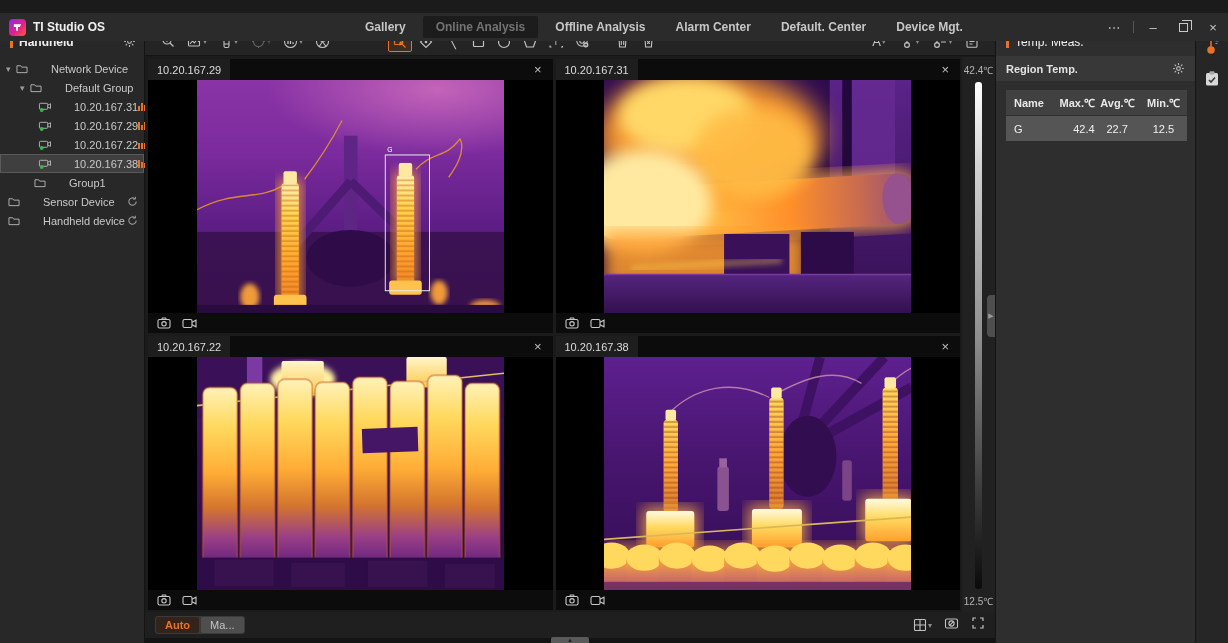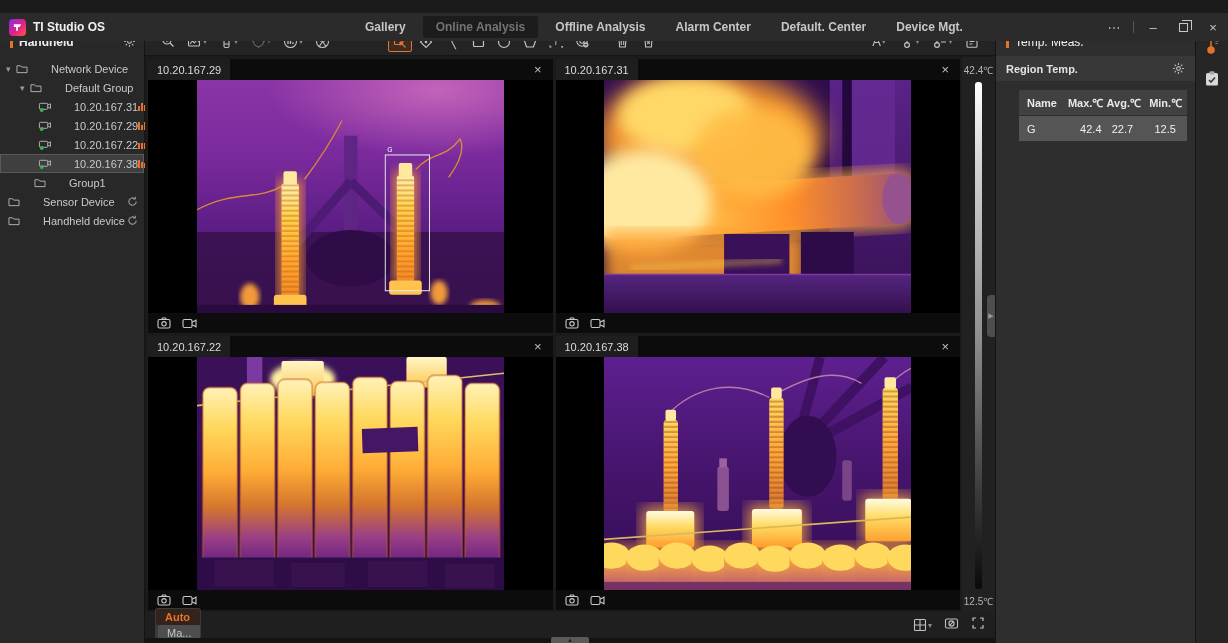--- a/index.html
+++ b/index.html
@@ -66,35 +66,35 @@
   .pfoot { height:20px; background:#0c0c0c; display:flex; align-items:center; gap:11px; padding:0 9px; flex:none; }
 
   
   .scalecol { width:33px; background:#212121; position:relative; display:flex; flex-direction:column; align-items:center; padding:6px 0 4px 0; flex:none; }
   .scale-label { font-size:10px; color:#b5b5b5; white-space:nowrap; }
   .scale-bar { flex:1; width:7px; margin:5px 0; border-radius:3px; background:linear-gradient(to bottom,#ffffff 0%,#cfcfcf 18%,#8f8f8f 50%,#3d3d3d 80%,#0a0a0a 100%); }
   .splitter { position:absolute; right:0; top:238px; width:8px; height:42px; background:#4e4e4e; border-radius:4px 0 0 4px; display:flex; align-items:center; justify-content:center; color:#9a9a9a; font-size:7px; }
 
   
   .bottombar { position:absolute; left:0; right:0; bottom:5px; height:26px; background:#1f1f1f; display:flex; align-items:center; padding:0 10px; }
-  .seg { display:flex; background:#3a3a3a; border-radius:3px; padding:1px;flex-direction:column; }
+  .seg { display:flex; background:#3a3a3a; border-radius:3px; padding:1px; }
   .chip { padding:2px 9px; font-size:11px; border-radius:2px; }
   .chip.auto { color:#e8722a; background:#34231a; font-weight:bold; }
   .chip.manual { color:#c4c4c4; background:#4e4e4e; margin-left:2px; }
   .bb-right { margin-left:auto; display:flex; align-items:center; gap:12px; }
   .bottomstrip { position:absolute; left:0; right:0; bottom:0; height:5px; background:#141414; }
   .collapse-tab { position:absolute; left:50%; transform:translateX(-50%); bottom:0; width:38px; height:6px; background:#5a5a5a; border-radius:2px 2px 0 0; display:flex; align-items:flex-start; justify-content:center; color:#222; font-size:6px; line-height:6px; }
 
   
   .rightpanel { position:absolute; top:28px; left:995px; width:200px; bottom:0; background:#2e2e2e; border-left:1px solid #141414; }
   .rp-head { height:28px; display:flex; align-items:center; padding:0 10px; }
   .rp-title { font-size:12px; font-weight:normal; color:#f0f0f0; }
   .rp-sub { height:25px; background:#383838; display:flex; align-items:center; padding:0 10px; }
   .rp-subtitle { font-size:11px; font-weight:bold; color:#e2e2e2; flex:1; }
-  .ttable { margin:9px 8px 0 16px; font-size:11px;padding-left:7px; }
+  .ttable { margin:9px 8px 0 3px; font-size:11px;padding-left:7px; }
   .thr { display:flex; background:#414141; height:25px; align-items:center; color:#e8e8e8; font-weight:bold; }
   .tdr { display:flex; background:#555555; height:25px; align-items:center; color:#f0f0f0; margin-top:1px; }
   .tc0 { width:38px; padding-left:8px; }
   .tc1 { width:52px; text-align:right; }
   .tc2 { width:46px; text-align:center; }
   .tc3 { width:48px; text-align:center; }
 
   
   .rstrip { position:absolute; top:28px; left:1195px; width:33px; bottom:0; background:#262626; border-left:1px solid #161616; display:flex; flex-direction:column; align-items:center; padding-top:9px; gap:15px; }
 </style>

